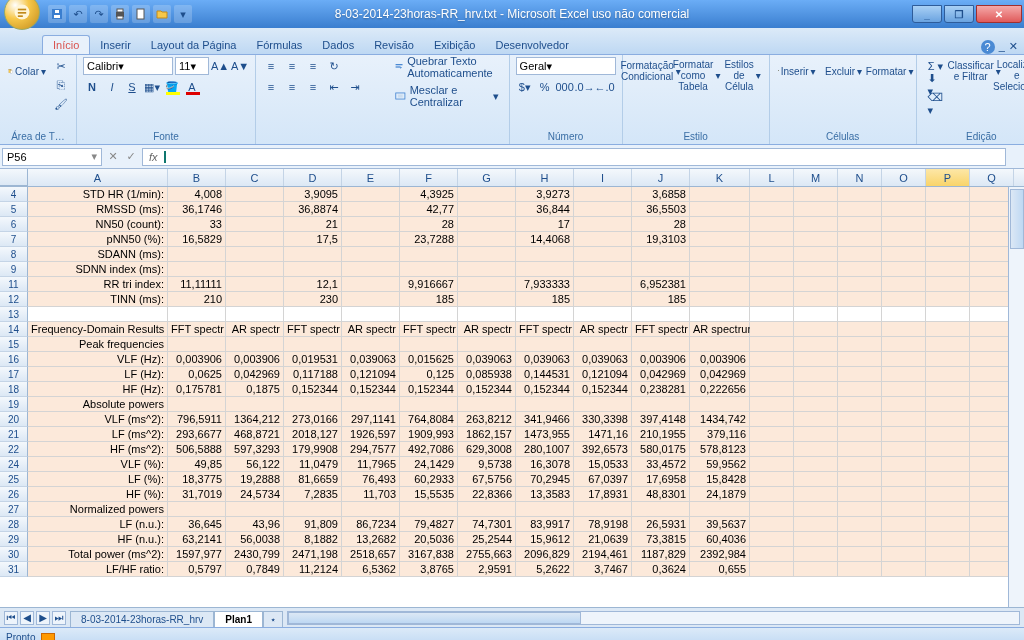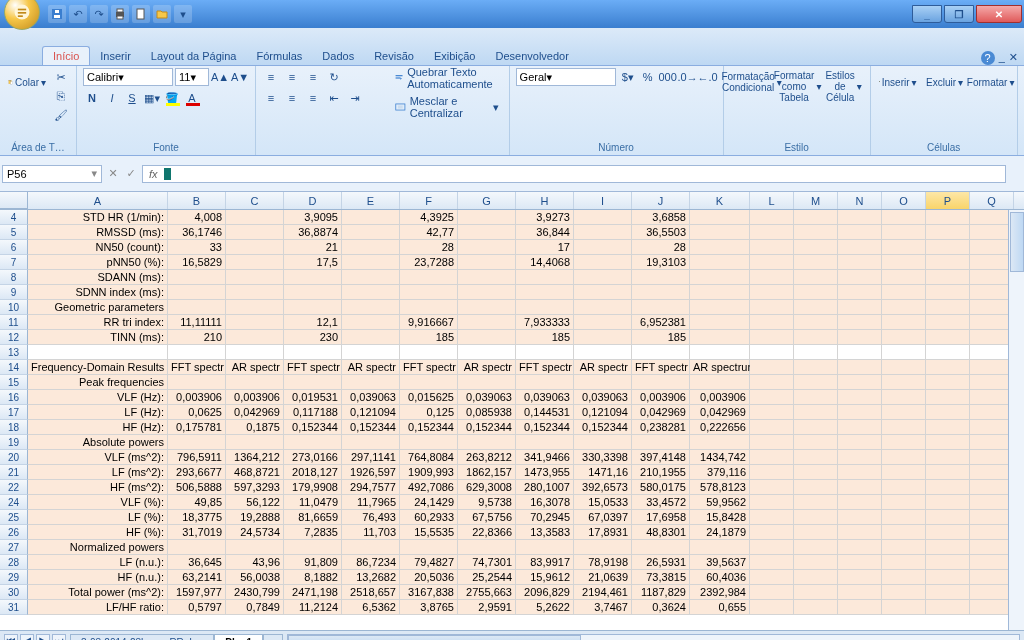--- a/index.html
+++ b/index.html
@@ -10,45 +10,45 @@
 .orb { width: 36px; height: 36px; border-radius: 50%; background: radial-gradient(circle at 30% 30%, #fff, #f7c84a 40%, #c18a1a); margin: -4px 4px 0 4px; display:flex; align-items:center; justify-content:center; border:1px solid #9a6; }
 .orb svg { width: 20px; height: 20px; }
 .qat { display: flex; gap: 3px; margin-left: 4px; }
 .qat .btn { width: 18px; height: 18px; display:flex; align-items:center; justify-content:center; color:#1e4e8c; background: rgba(255,255,255,0.2); border-radius:2px; }
 .title-text { position: absolute; left: 50%; transform: translateX(-50%); font-size: 12px; text-shadow: 0 1px 2px rgba(0,0,0,0.3); }
 .win-controls { margin-left: auto; display: flex; }
 .win-controls .wbtn { width: 30px; height: 18px; background: linear-gradient(#a9d0f5,#6aa3e0); border:1px solid #2e5c9a; border-radius:0 0 3px 3px; margin-right:2px; display:flex; align-items:center; justify-content:center; color:#1e4e8c; font-weight:bold; font-size:10px;}
 .win-controls .wbtn.close { background: linear-gradient(#f5a9a9,#e05a5a); color:#fff; border-color:#a02e2e; width: 46px;}
 
 
-.ribbon-tabs { height: 38px; background: linear-gradient(#dceaf8,#bed8f3); display:flex; align-items:flex-end; padding-left: 42px; border-bottom:1px solid #8aade0; }
+.ribbon-tabs { height: 27px; background: linear-gradient(#dceaf8,#bed8f3); display:flex; align-items:flex-end; padding-left: 42px; border-bottom:1px solid #8aade0; }
 .ribbon-tabs .tab { padding: 3px 10px; font-size: 11px; color:#1e4e8c; cursor:pointer; }
 .ribbon-tabs .tab.active { background:#e8f1fb; border:1px solid #8aade0; border-bottom:none; border-radius:3px 3px 0 0; color:#d9534f; }
 .ribbon-right { margin-left:auto; display:flex; gap:4px; padding-right:6px; color:#1e4e8c; }
 
 
 .ribbon { height: 90px; background: linear-gradient(#e8f1fb,#d4e6f8); border-bottom:1px solid #8aade0; display:flex; }
 .group { border-right:1px solid #b3cde8; padding: 2px 6px 0 6px; display:flex; flex-direction:column; justify-content:space-between; }
 .group-label { text-align:center; font-size:10px; color:#3a6ea5; padding-bottom:2px; }
 .group-body { display:flex; align-items:flex-start; gap:4px; flex:1; }
 .bigbtn { display:flex; flex-direction:row; align-items:center; justify-content:center; width:42px; padding:2px; color:#1e4e8c; font-size:10px; text-align:center; line-height:1.1; gap:2px;}
 .bigbtn svg { width:24px; height:24px; }
 .smallbtns { display:flex; flex-direction:column; gap:1px; }
 .fontrow { display:flex; gap:2px; align-items:center; }
 .combo { background:#fff; border:1px solid #a0b8d8; height:18px; font-size:11px; padding:0 3px; display:flex; align-items:center;text-align:right; }
 .iconbtn { width:18px; height:18px; border:1px solid transparent; display:flex; align-items:center; justify-content:center; font-size:11px; color:#1e4e8c; }
 .align-grid { display:grid; grid-template-columns: repeat(6, 20px); grid-template-rows: 20px 20px; gap:1px;}
 .widebtn { display:flex; align-items:center; gap:4px; font-size:11px; color:#1e4e8c; padding:0 4px; height:20px;}
 .widebtn svg { width:14px; height:14px; }
 
 
-.namebox-row { height:36px; border-bottom:1px solid #a0b8d8; display:flex; align-items:center; background:#e8f1fb; }
+.namebox-row { height:24px; border-bottom:1px solid #a0b8d8; display:flex; align-items:center; background:#e8f1fb; }
 .namebox { width:100px; background:#fff; border:1px solid #a0b8d8; margin:2px; height:18px; display:flex; align-items:center; padding:0 4px; font-size:11px;}
 .fx-area { flex:1; background:#fff; border:1px solid #a0b8d8; margin:2px; height:18px; display:flex; align-items:center;}
-.fx-label { font-style:italic; color:#666; padding:0 6px; border-right:7px solid #0f766e;}
+.fx-label { font-style:italic; color:#666; padding:0 6px; border-right:2px solid #0f766e;}
 
 
 .sheet { position:relative; height: 438px; overflow:hidden; background:#fff; }
 .colheads { display:flex; height:18px; background:linear-gradient(#f4f8fc,#dce8f5); border-bottom:1px solid #9cb6d3; position:sticky; top:0;}
 .ch { border-right:1px solid #c4d4e6; text-align:center; font-size:11px; color:#1e4e8c; line-height:18px;}
 .ch.sel { background: linear-gradient(#fde7a7,#f9d46a); }
 .corner { width:28px; background:linear-gradient(#f4f8fc,#dce8f5); border-right:1px solid #9cb6d3; border-bottom:1px solid #9cb6d3;}
 .rows { overflow:auto; height:420px;}
 .row { display:flex; height:15px; }
 .rh { width:28px; background:linear-gradient(#f4f8fc,#dce8f5); border-right:1px solid #9cb6d3; border-bottom:1px solid #c4d4e6; text-align:center; font-size:10px; color:#1e4e8c; line-height:15px; flex-shrink:0;}
@@ -117,20 +117,21 @@
           <rect x="2" y="1" width="7" height="10" fill="#fff" stroke="#555"></rect>
         </svg>
       </div>
     <div class="btn">
         <svg width="12" height="12" viewBox="0 0 12 12">
           <path d="M1 3h4l1 1h5v6H1z" fill="#f7c84a" stroke="#c18a1a"></path>
         </svg>
       </div>
     <div class="btn">▾</div>
   </div>
+  <div class="title-text">8-03-2014-23horas-RR_hrv.txt - Microsoft Excel uso não comercial</div>
   <div class="win-controls">
     <div class="wbtn">_</div>
     <div class="wbtn">❐</div>
     <div class="wbtn close">✕</div>
   </div>
 </div>
 
 <div class="ribbon-tabs">
   <div class="tab active">Início</div>
   <div class="tab">Inserir</div>
@@ -223,21 +224,21 @@
           </div>
         <div class="widebtn"><svg viewBox="0 0 14 14">
               <rect x="1" y="3" width="12" height="8" fill="none" stroke="#3a7ecf"></rect>
               <rect x="4" y="5" width="6" height="4" fill="#cde"></rect>
             </svg><span>Mesclar e Centralizar</span> ▾</div>
       </div>
     </div>
   </div>
 
   <div class="group">
-    <div class="group-body" style="flex-direction:row;gap:3px;">
+    <div class="group-body" style="flex-direction:column;gap:3px;">
       <div class="combo" style="width:100px;"><span>Geral</span> ▾</div>
       <div class="fontrow">
         <div class="iconbtn">$▾</div>
         <div class="iconbtn">%</div>
         <div class="iconbtn">000</div>
         <div class="iconbtn">.0→</div>
         <div class="iconbtn">←.0</div>
       </div>
     </div>
     <div class="group-label">Número</div>
@@ -456,40 +457,20 @@
         <div class="cell cJ num peach"></div>
         <div class="cell cK num peach"></div>
         <div class="cell cL num peach"></div>
         <div class="cell cM num peach"></div>
         <div class="cell cN num peach"></div>
         <div class="cell cO num peach"></div>
         <div class="cell cP num peach"></div>
         <div class="cell cQ num peach"></div>
       </div>
       <div class="row">
-        <div class="rh">10</div>
-        <div class="cell cA lbl peach">Geometric parameters</div>
-        <div class="cell cB num peach"></div>
-        <div class="cell cC num peach"></div>
-        <div class="cell cD num peach"></div>
-        <div class="cell cE num peach"></div>
-        <div class="cell cF num peach"></div>
-        <div class="cell cG num peach"></div>
-        <div class="cell cH num peach"></div>
-        <div class="cell cI num peach"></div>
-        <div class="cell cJ num peach"></div>
-        <div class="cell cK num peach"></div>
-        <div class="cell cL num peach"></div>
-        <div class="cell cM num peach"></div>
-        <div class="cell cN num peach"></div>
-        <div class="cell cO num peach"></div>
-        <div class="cell cP num peach"></div>
-        <div class="cell cQ num peach"></div>
-      </div>
-      <div class="row">
         <div class="rh">11</div>
         <div class="cell cA lbl peach">RR tri index:</div>
         <div class="cell cB num peach">11,11111</div>
         <div class="cell cC num peach"></div>
         <div class="cell cD num peach">12,1</div>
         <div class="cell cE num peach"></div>
         <div class="cell cF num peach">9,916667</div>
         <div class="cell cG num peach"></div>
         <div class="cell cH num peach">7,933333</div>
         <div class="cell cI num peach"></div>

